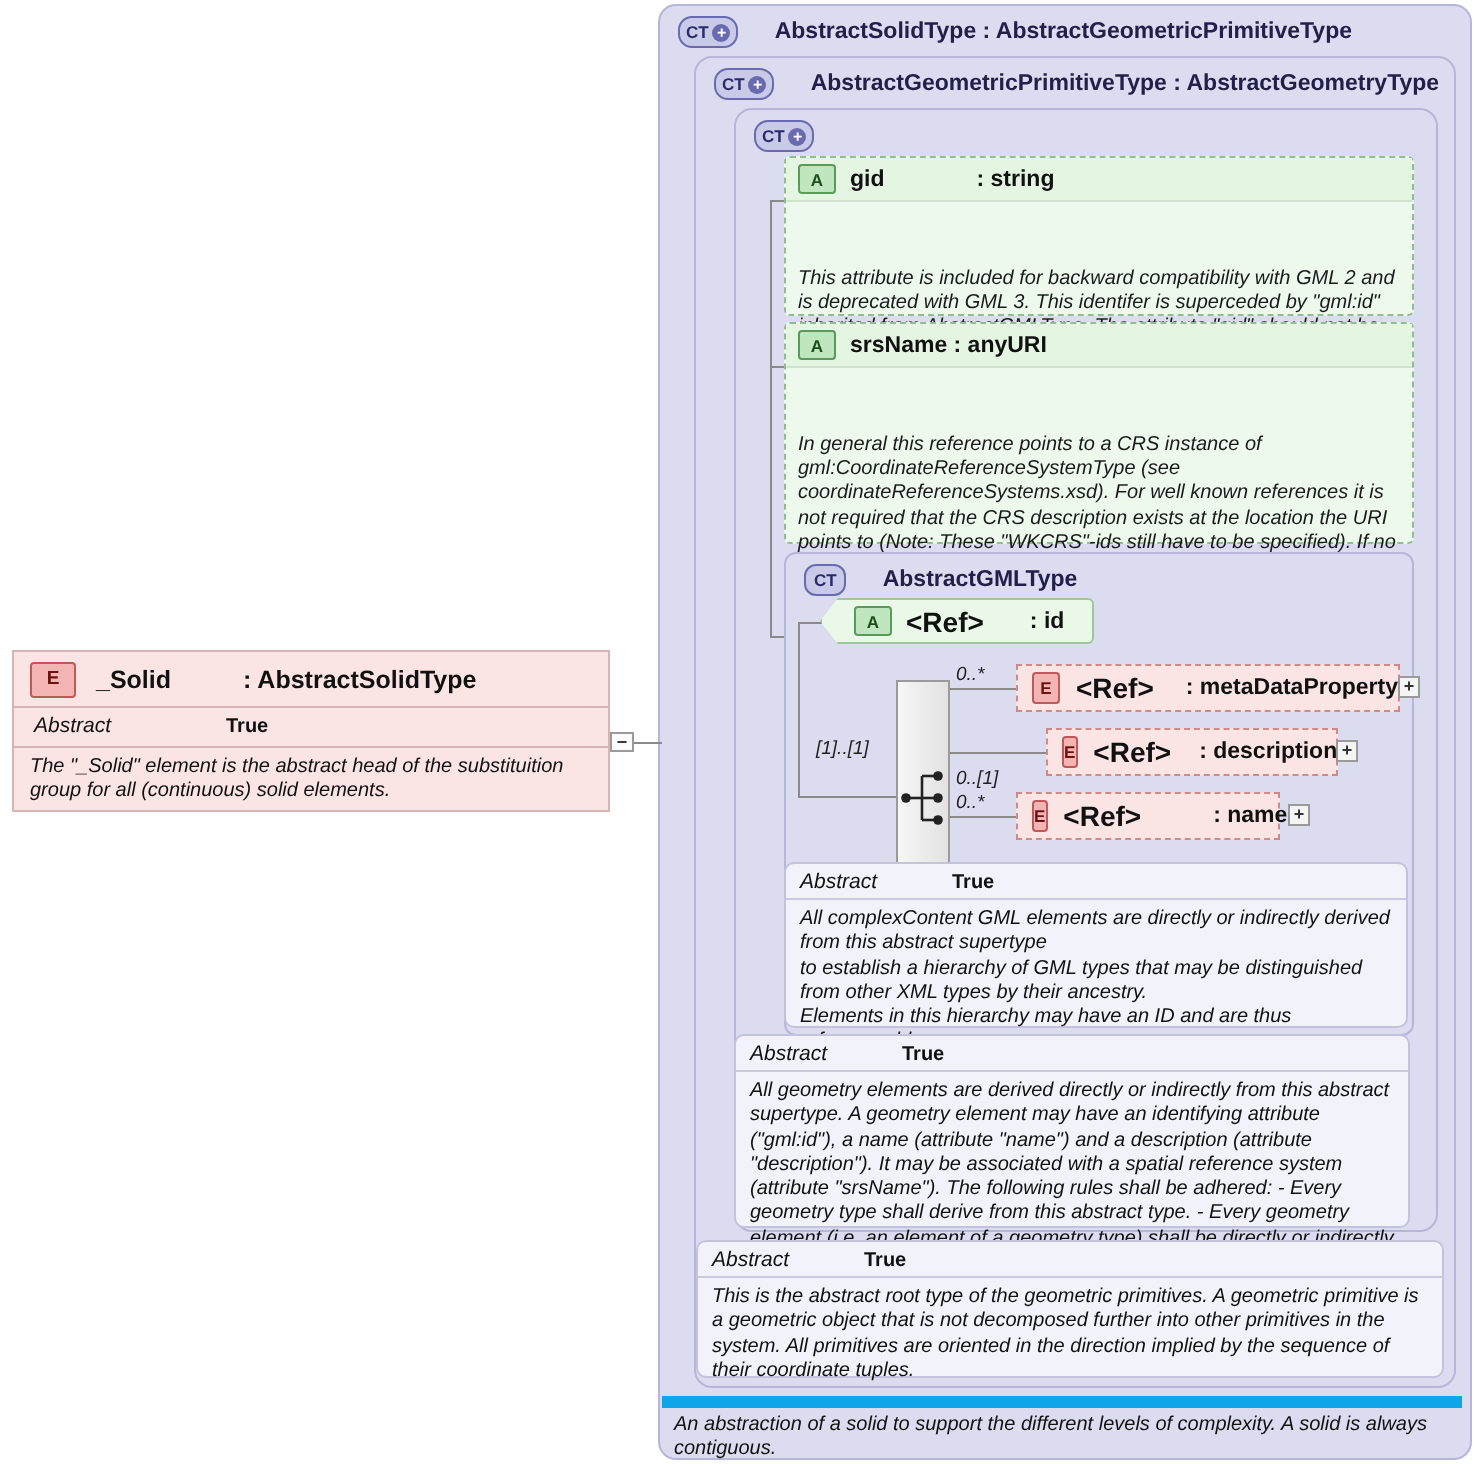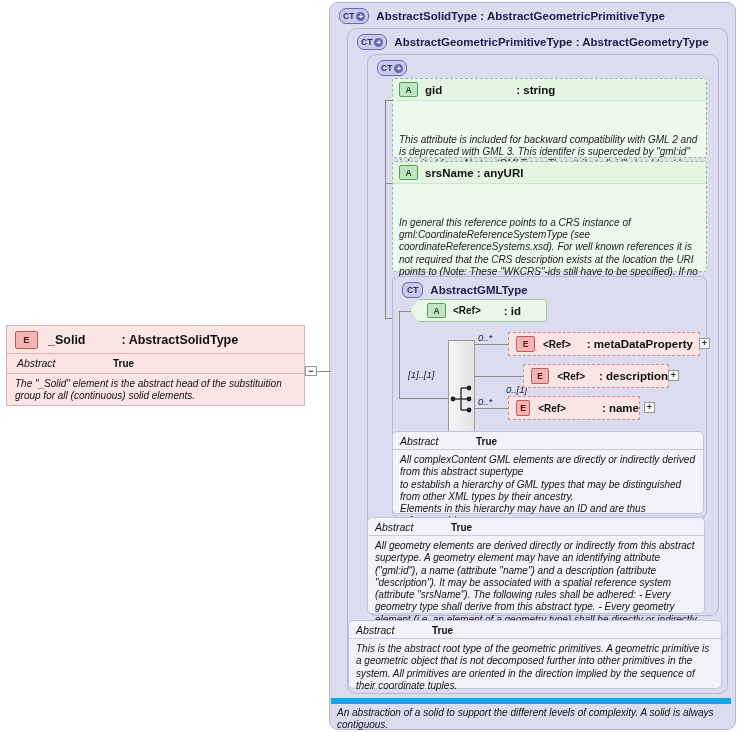--- a/index.html
+++ b/index.html
@@ -16,21 +16,21 @@
 
   
   .ctbox{
     background:#dcdcf0;
     border:1px solid #b6b6d8;
     border-radius:9px;
   }
   .ctbox.lvl2{background:#dcdcf0;}
   .ctbox.lvl3{background:#dcdcf0;}
   .ct-header{
-    display:flex;align-items:center;gap:7px;
+    display:flex;align-items:center;gap:18px;
     padding:3px 0 0 8px;
     font-size:11.5px;font-weight:bold;color:#20204a;
     white-space:nowrap;
   }
   .ct-badge{
     display:inline-flex;align-items:center;gap:2px;
     border:1.4px solid #6a6ab0;
     border-radius:7px;
     background:#c9c9e8;
     padding:0px 3px;
@@ -117,21 +117,21 @@
   }
   .e-badge{
     display:inline-flex;align-items:center;justify-content:center;
     width:17px;height:14px;
     border:1px solid #c05a5a;
     border-radius:2px;
     background:#f3b4b4;
     font-size:8.5px;font-weight:bold;color:#6a1111;
     margin-right:8px;
   }
-  .ref-label{font-size:10px;font-weight:bold;color:#111;}
+  .ref-label{font-size:14px;font-weight:bold;color:#111;}
   .ref-type{font-size:11.5px;font-weight:bold;color:#111;}
 
   .plusbox{
     width:11px;height:11px;
     border:1px solid #9a9a9a;
     background:#f4f4f4;
     color:#333;
     font-size:9px;line-height:9px;text-align:center;
     font-weight:bold;
   }
@@ -239,21 +239,21 @@
 
 <div class="abs line vline" style="left:385px;top:100px;height:218px;"></div>
 <div class="abs line hline" style="left:385px;top:100px;width:8px;"></div>
 <div class="abs line hline" style="left:385px;top:183px;width:8px;"></div>
 <div class="abs line hline" style="left:385px;top:318px;width:8px;"></div>
 
 <div class="abs attrbox" style="left:392px;top:78px;width:315px;height:80px;">
   <div class="attr-head">
     <span class="a-badge">A</span>
     <span class="attr-name">gid</span>
-    <span class="attr-type" style="margin-left:74px;">: string</span>
+    <span class="attr-type" style="margin-left:46px;">: string</span>
   </div>
   <div class="attr-doc">This attribute is included for backward compatibility with GML 2 and is deprecated with GML 3. This identifer is superceded by "gml:id" inherited from AbstractGMLType. The attribute "gid" should not be used anymore and may be deleted in future versions of GML without further notice.</div>
 </div>
 
 <div class="abs attrbox" style="left:392px;top:161px;width:315px;height:111px;">
   <div class="attr-head">
     <span class="a-badge">A</span>
     <span class="attr-name">srsName : anyURI</span>
   </div>
   <div class="attr-doc">In general this reference points to a CRS instance of gml:CoordinateReferenceSystemType (see coordinateReferenceSystems.xsd). For well known references it is not required that the CRS description exists at the location the URI points to (Note: These "WKCRS"-ids still have to be specified).  If no srsName attribute is given, the CRS must be specified as part of the larger context this geometry element is part of, e.g. a geometric aggregate.</div>
@@ -297,21 +297,21 @@
 <div class="abs line hline" style="left:475px;top:344px;width:33px;"></div>
 <div class="abs card" style="left:478px;top:332px;">0..*</div>
 <div class="abs refel" style="left:508px;top:332px;width:192px;">
   <span class="e-badge">E</span>
   <span class="ref-label">&lt;Ref&gt;</span>
   <span class="ref-type" style="margin-left:16px;">: metaDataProperty</span>
 </div>
 <div class="abs plusbox" style="left:699px;top:338px;">+</div>
 
 <div class="abs line hline" style="left:475px;top:376px;width:48px;"></div>
-<div class="abs card" style="left:478px;top:384px;margin-left:28px;">0..[1]</div>
+<div class="abs card" style="left:478px;top:384px;">0..[1]</div>
 <div class="abs refel" style="left:523px;top:364px;width:146px;">
   <span class="e-badge">E</span>
   <span class="ref-label">&lt;Ref&gt;</span>
   <span class="ref-type" style="margin-left:14px;text-align:center;">: description</span>
 </div>
 <div class="abs plusbox" style="left:668px;top:370px;">+</div>
 
 <div class="abs line hline" style="left:475px;top:408px;width:33px;"></div>
 <div class="abs card" style="left:478px;top:396px;">0..*</div>
 <div class="abs refel" style="left:508px;top:396px;width:132px;">

